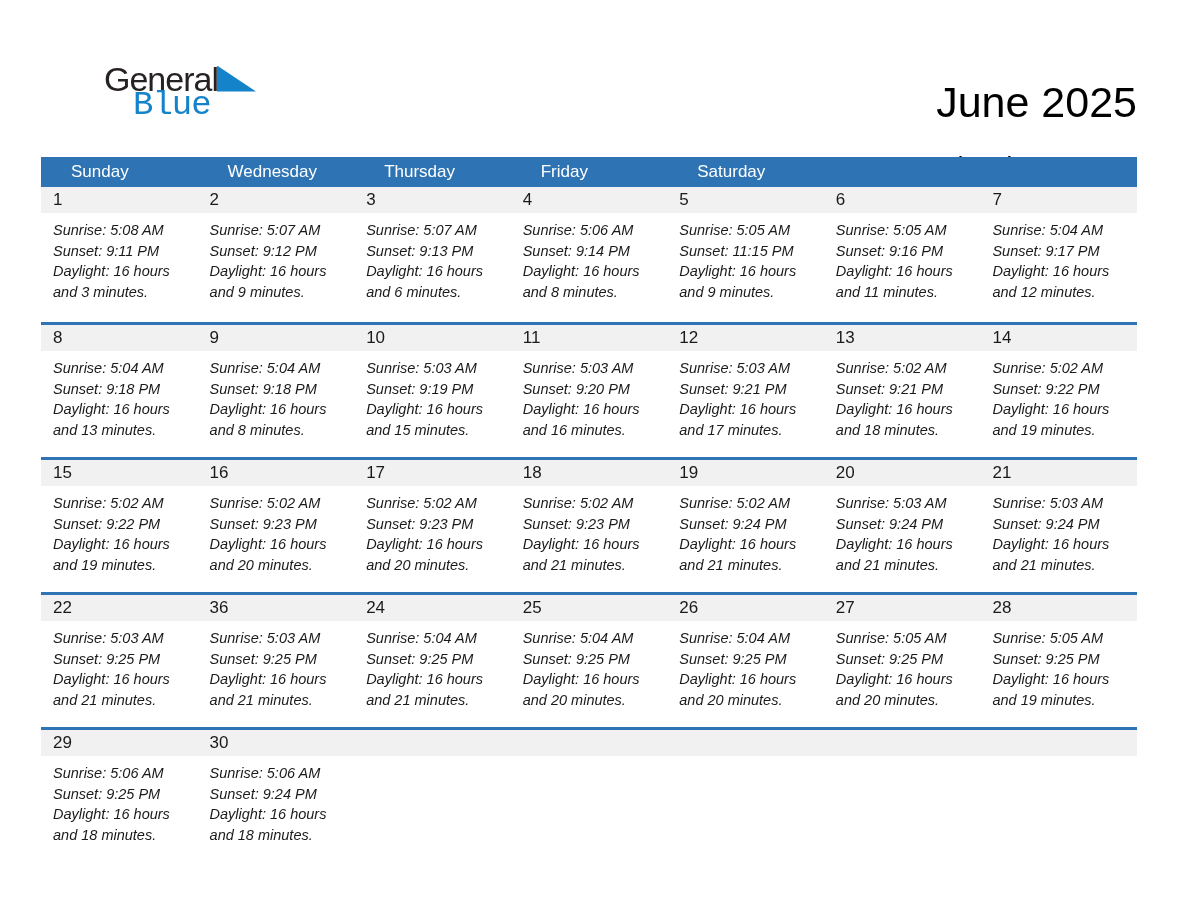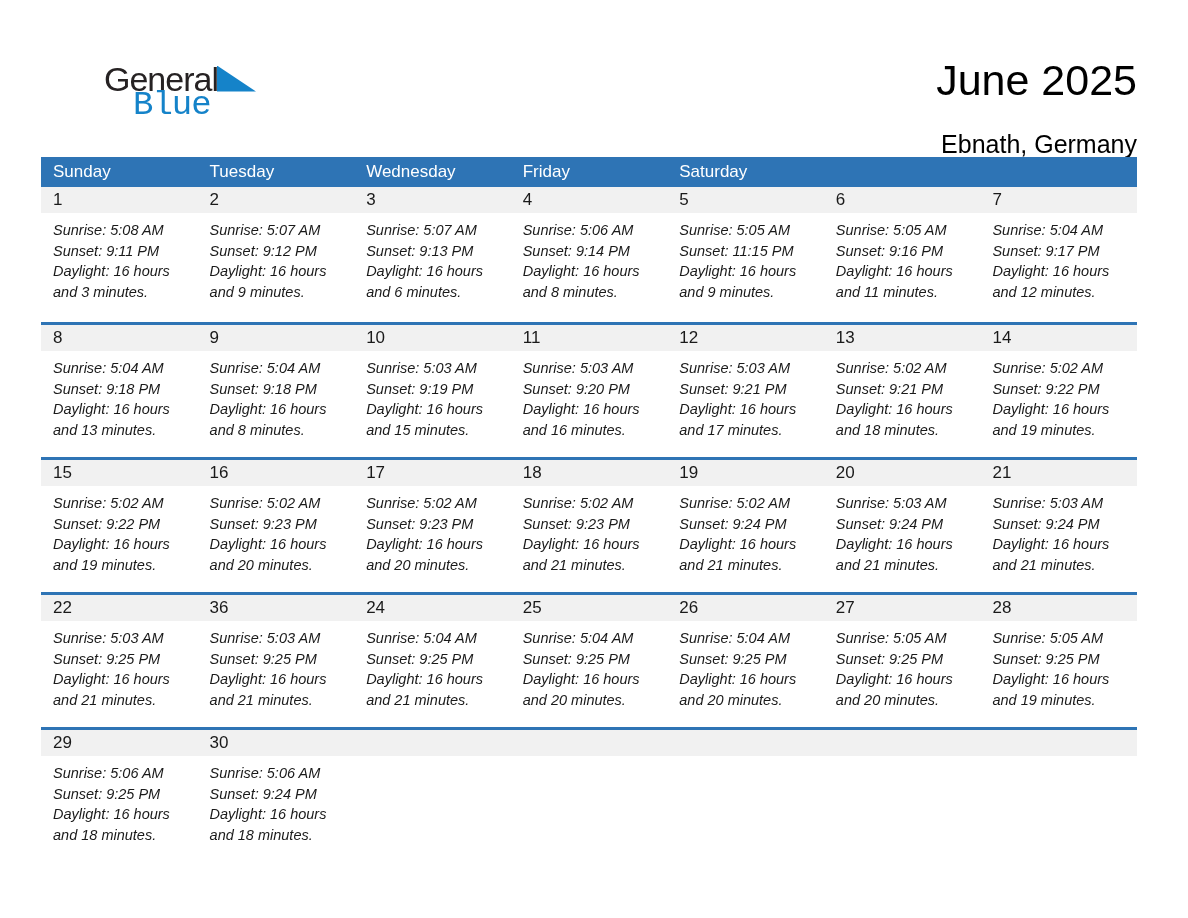--- a/index.html
+++ b/index.html
@@ -30,32 +30,32 @@
     clip-path:polygon(0 0,100% 100%,0 100%);
     margin-left:-1px;margin-bottom:1px;
   }
   .logo-blue{
     font-size:34px;line-height:30px;color:var(--logo-blue);
     letter-spacing:-1px;margin-left:77px;margin-top:-6px;font-weight:400;font-family:Liberation Mono, monospace;
   }
   .title-block{
     position:absolute;right:51px;top:55px;text-align:right;width:600px;
   }
-  .month-title{font-size:43px;line-height:50px;color:#000;font-weight:400;}
+  .month-title{font-size:43px;line-height:50px;color:#000;font-weight:400;margin-top:22px;}
   .location{font-size:25px;line-height:30px;color:#000;margin-top:24px;font-weight:400;}
 
   
   .calendar{position:absolute;left:41px;top:157px;width:1096px;}
   .weekday-row{
     display:grid;grid-template-columns:repeat(7,1fr);
     background:var(--accent);height:30px;
   }
   .weekday-cell{
     color:#fff;font-size:17px;line-height:30px;
-    padding-left:12px;overflow:hidden;white-space:nowrap;
+    padding-left:30px;overflow:hidden;white-space:nowrap;
   }
   .week-row{
     display:grid;grid-template-columns:repeat(7,1fr);
     height:135px;
   }
   #weeks-container .week-row + .week-row{border-top:3px solid var(--accent);}
   .day-cell{overflow:hidden;}
   .day-band{
     height:26px;background:var(--band);
     line-height:26px;padding-left:12px;
@@ -81,22 +81,22 @@
   </div>
 
   <div class="title-block">
     <div class="month-title">June 2025</div>
     <div class="location">Ebnath, Germany</div>
   </div>
 
   <div class="calendar">
     <div class="weekday-row" id="weekday-row">
         <div class="weekday-cell">Sunday</div>
-        <div class="weekday-cell">Tuesday</div>
         <div class="weekday-cell">Wednesday</div>
+        <div class="weekday-cell">Thursday</div>
         <div class="weekday-cell">Friday</div>
         <div class="weekday-cell">Saturday</div>
       </div>
     <div id="weeks-container">
         <div class="week-row">
           <div class="day-cell">
     <div class="day-band">
       <span class="day-num">1</span>
     </div>
     <div class="day-info">

